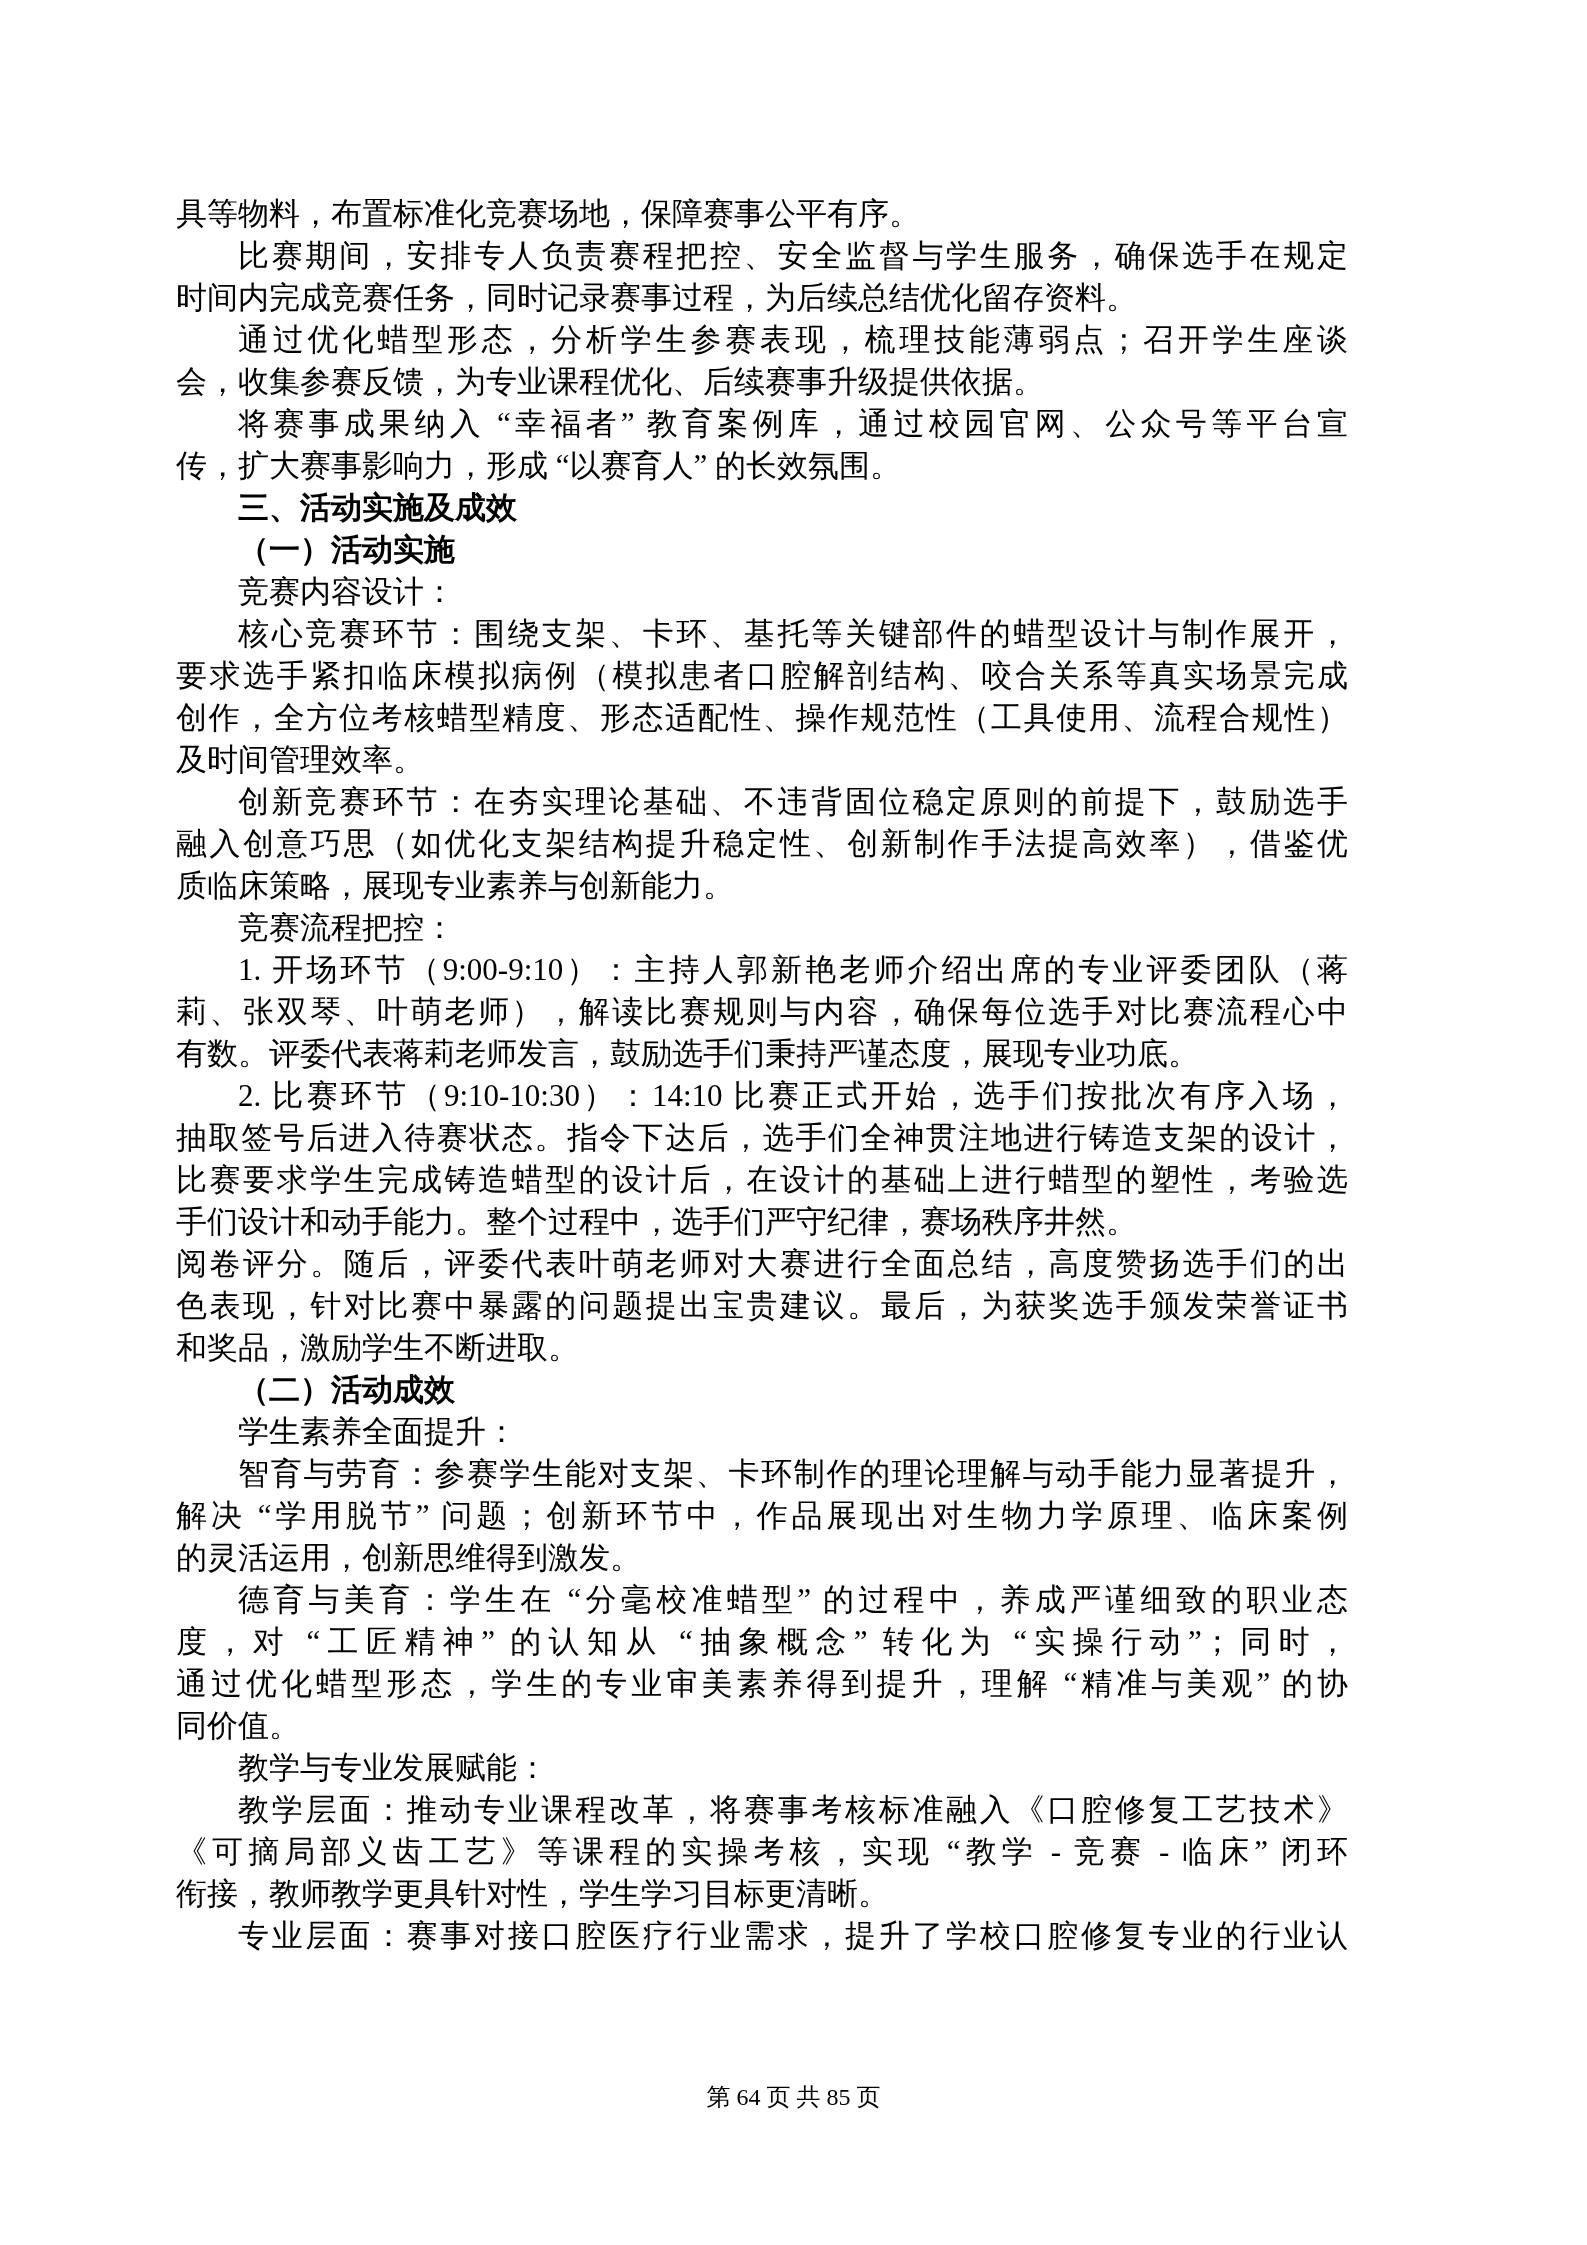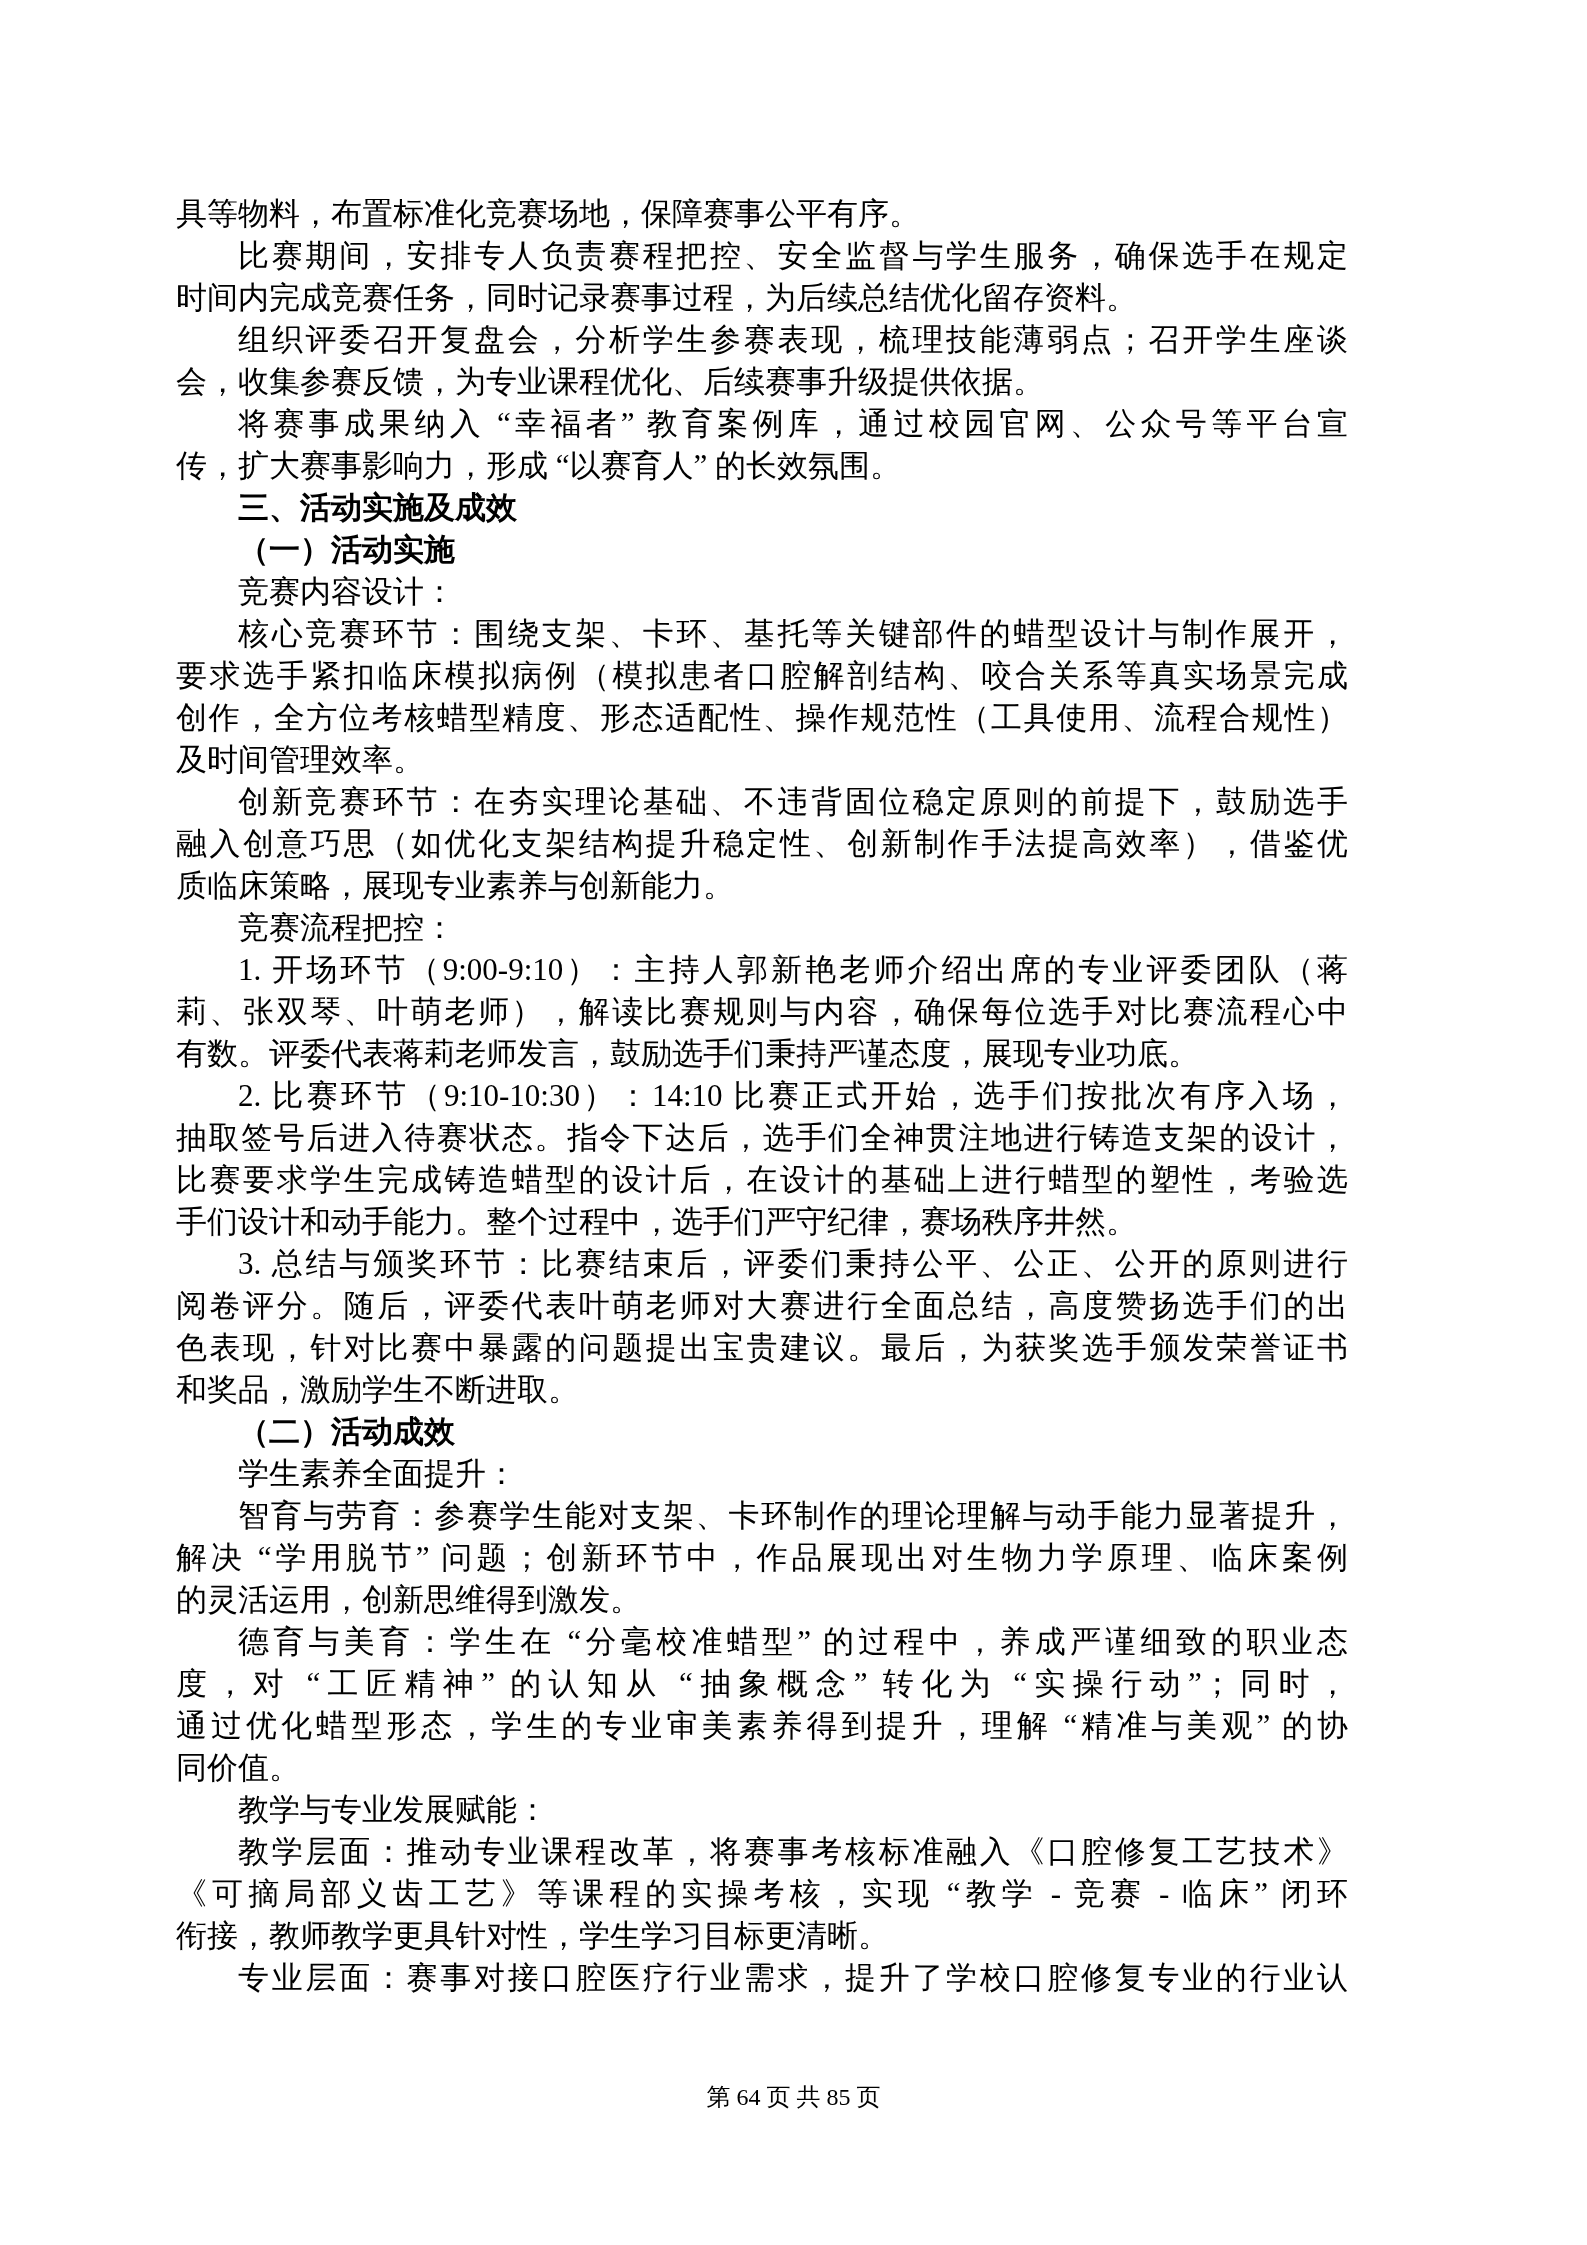--- a/index.html
+++ b/index.html
@@ -61,21 +61,21 @@
   }
 </style>
 </head>
 <body>
 
 <div class="page">
   <div class="body-text" id="text-body">
       <div class="doc-line">具等物料，布置标准化竞赛场地，保障赛事公平有序。</div>
       <div class="doc-line indent justify">比赛期间，安排专人负责赛程把控、安全监督与学生服务，确保选手在规定</div>
       <div class="doc-line">时间内完成竞赛任务，同时记录赛事过程，为后续总结优化留存资料。</div>
-      <div class="doc-line indent justify">组织评委召开复盘会，分析学生参赛表现，梳理技能薄弱点；召开学生座谈</div>
+      <div class="doc-line indent justify">通过优化蜡型形态，分析学生参赛表现，梳理技能薄弱点；召开学生座谈</div>
       <div class="doc-line">会，收集参赛反馈，为专业课程优化、后续赛事升级提供依据。</div>
       <div class="doc-line indent justify">将赛事成果纳入 “幸福者” 教育案例库，通过校园官网、公众号等平台宣</div>
       <div class="doc-line">传，扩大赛事影响力，形成 “以赛育人” 的长效氛围。</div>
       <div class="doc-line bold indent">三、活动实施及成效</div>
       <div class="doc-line bold indent">（一）活动实施</div>
       <div class="doc-line indent">竞赛内容设计：</div>
       <div class="doc-line indent justify">核心竞赛环节：围绕支架、卡环、基托等关键部件的蜡型设计与制作展开，</div>
       <div class="doc-line justify">要求选手紧扣临床模拟病例（模拟患者口腔解剖结构、咬合关系等真实场景完成</div>
       <div class="doc-line justify">创作，全方位考核蜡型精度、形态适配性、操作规范性（工具使用、流程合规性）</div>
       <div class="doc-line">及时间管理效率。</div>
@@ -83,21 +83,20 @@
       <div class="doc-line justify">融入创意巧思（如优化支架结构提升稳定性、创新制作手法提高效率），借鉴优</div>
       <div class="doc-line">质临床策略，展现专业素养与创新能力。</div>
       <div class="doc-line indent">竞赛流程把控：</div>
       <div class="doc-line indent justify">1. 开场环节（9:00-9:10）：主持人郭新艳老师介绍出席的专业评委团队（蒋</div>
       <div class="doc-line justify">莉、张双琴、叶萌老师），解读比赛规则与内容，确保每位选手对比赛流程心中</div>
       <div class="doc-line">有数。评委代表蒋莉老师发言，鼓励选手们秉持严谨态度，展现专业功底。</div>
       <div class="doc-line indent justify">2. 比赛环节（9:10-10:30）：14:10 比赛正式开始，选手们按批次有序入场，</div>
       <div class="doc-line justify">抽取签号后进入待赛状态。指令下达后，选手们全神贯注地进行铸造支架的设计，</div>
       <div class="doc-line justify">比赛要求学生完成铸造蜡型的设计后，在设计的基础上进行蜡型的塑性，考验选</div>
       <div class="doc-line">手们设计和动手能力。整个过程中，选手们严守纪律，赛场秩序井然。</div>
-      <div class="doc-line indent justify">3. 总结与颁奖环节：比赛结束后，评委们秉持公平、公正、公开的原则进行</div>
       <div class="doc-line justify">阅卷评分。随后，评委代表叶萌老师对大赛进行全面总结，高度赞扬选手们的出</div>
       <div class="doc-line justify">色表现，针对比赛中暴露的问题提出宝贵建议。最后，为获奖选手颁发荣誉证书</div>
       <div class="doc-line">和奖品，激励学生不断进取。</div>
       <div class="doc-line bold indent">（二）活动成效</div>
       <div class="doc-line indent">学生素养全面提升：</div>
       <div class="doc-line indent justify">智育与劳育：参赛学生能对支架、卡环制作的理论理解与动手能力显著提升，</div>
       <div class="doc-line justify">解决 “学用脱节” 问题；创新环节中，作品展现出对生物力学原理、临床案例</div>
       <div class="doc-line">的灵活运用，创新思维得到激发。</div>
       <div class="doc-line indent justify">德育与美育：学生在 “分毫校准蜡型” 的过程中，养成严谨细致的职业态</div>
       <div class="doc-line justify">度，对 “工匠精神” 的认知从 “抽象概念” 转化为 “实操行动”；同时，</div>

